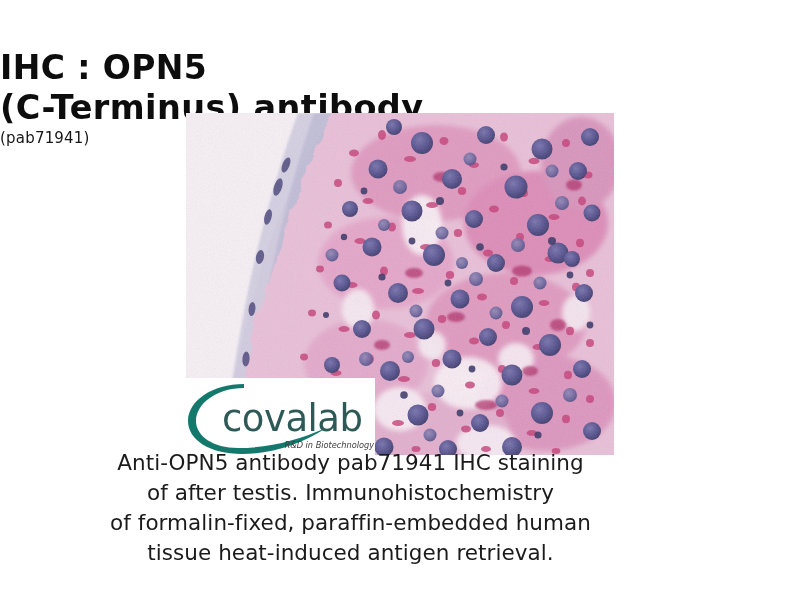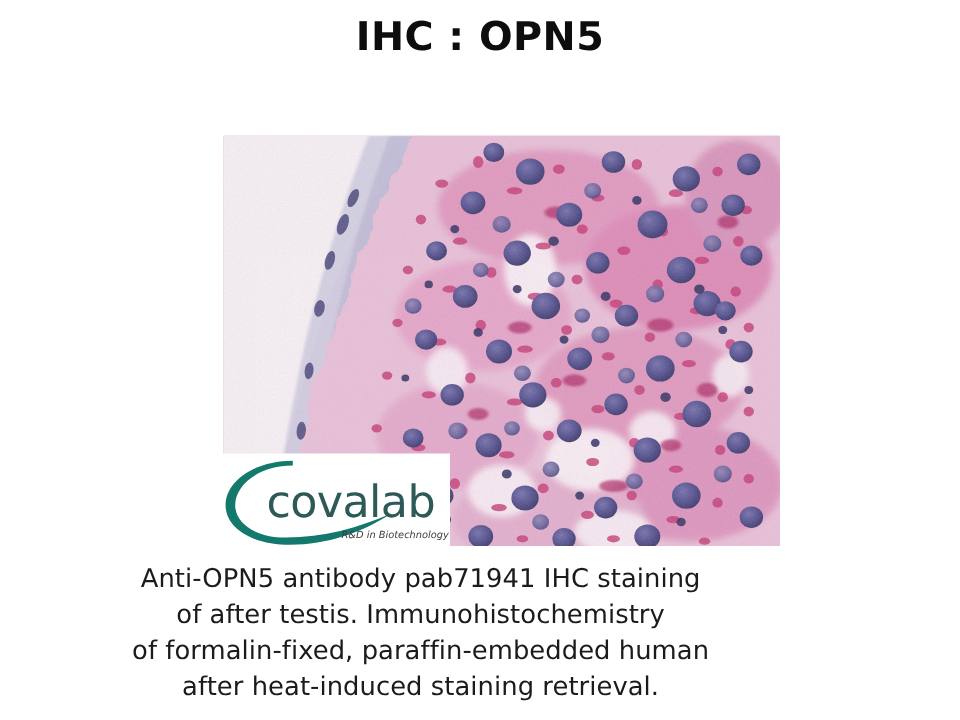--- a/index.html
+++ b/index.html
@@ -22,22 +22,22 @@
     position: relative;
     display: flex;
     flex-direction: column;
     align-items: center;
     background: #ffffff;
   }
 
   
   .title-block {
     width: 100%;
-    text-align: center;
     padding-top: 10px;
+    margin-top: 37px;
   }
   .title-line {
     font-family: "DejaVu Sans", sans-serif;
     font-weight: 700;
     font-size: 33px;
     letter-spacing: 0.4px;
     line-height: 41px;
     color: #0d0d0d;
     white-space: nowrap;
   }
@@ -54,21 +54,21 @@
     color: #161616;
     margin-top: 0px;
     letter-spacing: 0.2px;
   }
 
   
   .micrograph-wrap {
     position: absolute;
     left: 186px;
     top: 113px;
-    width: 464px;
+    width: 428px;
     height: 342px;
   }
   .micrograph {
     position: absolute;
     inset: 0;
     overflow: hidden;
     background: #e7c7dd;
   }
   .micrograph svg {
     display: block;
@@ -89,41 +89,43 @@
   .logo-overlay svg {
     display: block;
     width: 189px;
     height: 77px;
   }
 
   
   .caption {
     position: absolute;
     left: 0;
-    top: 468px;
+    top: 448px;
     width: 701px;
     text-align: center;
     font-family: "DejaVu Sans", sans-serif;
     font-size: 21.5px;
     line-height: 30px;
     color: #1b1b1b;
     letter-spacing: 0.05px;
   }
   .caption-line {
     display: block;
     white-space: nowrap;
   }
 </style>
 </head>
 <body>
 
 <div class="page">
 
   <div class="title-block">
     <div class="title-line">IHC : OPN5</div>
+    <div class="title-line second">(C-Terminus) antibody</div>
+    <div class="catalog-code">(pab71941)</div>
   </div>
 
   <div class="micrograph-wrap">
     <div class="micrograph">
       <svg viewBox="0 0 428 342" preserveAspectRatio="none">
         <defs>
           <radialGradient id="nuc" cx="38%" cy="34%" r="70%">
             <stop offset="0%" stop-color="#6f6aa8"></stop>
             <stop offset="58%" stop-color="#4b4788"></stop>
             <stop offset="100%" stop-color="#322e63"></stop>
@@ -405,16 +407,16 @@
 
         <text x="188" y="70" text-anchor="end" font-family="DejaVu Sans, sans-serif" font-size="8.2" font-style="italic" fill="#3d3d3d">R&amp;D in Biotechnology</text>
       </svg>
     </div>
   </div>
 
   <div class="caption">
     <span class="caption-line">Anti-OPN5 antibody pab71941 IHC staining</span>
     <span class="caption-line">of after testis. Immunohistochemistry</span>
     <span class="caption-line">of formalin-fixed, paraffin-embedded human</span>
-    <span class="caption-line">after heat-induced staining retrieval.</span>
+    <span class="caption-line">tissue heat-induced antigen retrieval.</span>
   </div>
 
 </div>
 
 </body></html>

